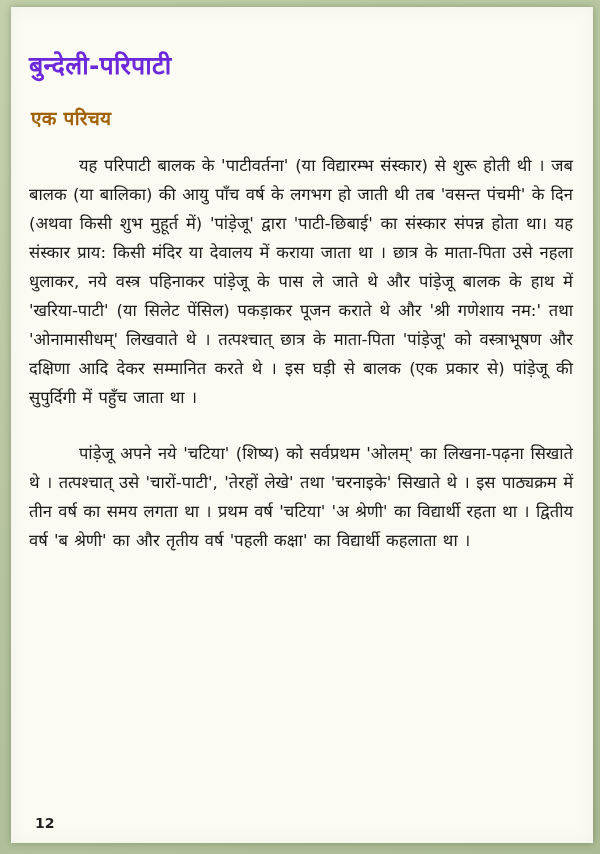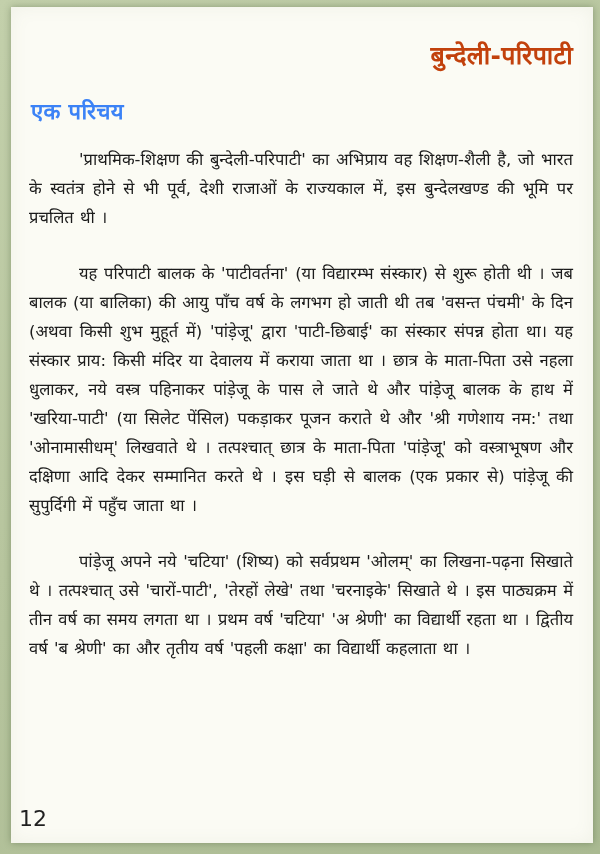--- a/index.html
+++ b/index.html
@@ -19,62 +19,62 @@
     top: 7px;
     left: 11px;
     right: 7px;
     bottom: 11px;
     background: #fbfbf4;
     box-shadow: 0 0 7px rgba(40,60,30,0.35), inset 0 0 18px rgba(120,130,90,0.08);
     padding: 14px 20px 14px 18px;
     overflow: hidden;
   }
   .title {
-    text-align: right;
+    text-align: left;
     font-size: 25px;
     font-weight: bold;
-    color: #c2410c;
+    color: #6d28d9;
     letter-spacing: 0.3px;
-    margin: 16px 0 24px 0;
+    margin: 26px 0 24px 0;
   }
   .section-heading {
-    font-size: 22px;
+    font-size: 19px;
     font-weight: bold;
-    color: #3b82f6;
+    color: #a16207;
     margin: 0 0 20px 2px;
     letter-spacing: 0.3px;
   }
   .para {
     font-size: 16.5px;
     line-height: 29px;
     color: #1b1b1b;
     text-align: justify;
     text-indent: 50px;
     margin-bottom: 27px;
     word-spacing: 1px;
   }
   .page-number {
     position: absolute;
-    left: 8px;
+    left: 24px;
     bottom: 12px;
-    font-size: 22px;
+    font-size: 14px;
     color: #1f1f1f;
+    font-weight: bold;
   }
 </style>
 </head>
 <body>
 
 <div class="scan-bg">
   <div class="page">
 
     <h1 class="title">बुन्देली-परिपाटी</h1>
 
     <h2 class="section-heading">एक परिचय</h2>
 
-    <p class="para">'प्राथमिक-शिक्षण की बुन्देली-परिपाटी' का अभिप्राय वह शिक्षण-शैली है, जो भारत के स्वतंत्र होने से भी पूर्व, देशी राजाओं के राज्यकाल में, इस बुन्देलखण्ड की भूमि पर प्रचलित थी ।</p>
 
 
     <p class="para">यह परिपाटी बालक के 'पाटीवर्तना' (या विद्यारम्भ संस्कार) से शुरू होती थी । जब बालक (या बालिका) की आयु पाँच वर्ष के लगभग हो जाती थी तब 'वसन्त पंचमी' के दिन (अथवा किसी शुभ मुहूर्त में) 'पांड़ेजू' द्वारा 'पाटी-छिबाई' का संस्कार संपन्न होता था। यह संस्कार प्राय: किसी मंदिर या देवालय में कराया जाता था । छात्र के माता-पिता उसे नहला धुलाकर, नये वस्त्र पहिनाकर पांड़ेजू के पास ले जाते थे और पांड़ेजू बालक के हाथ में 'खरिया-पाटी' (या सिलेट पेंसिल) पकड़ाकर पूजन कराते थे और 'श्री गणेशाय नम:' तथा 'ओनामासीधम्' लिखवाते थे । तत्पश्चात् छात्र के माता-पिता 'पांड़ेजू' को वस्त्राभूषण और दक्षिणा आदि देकर सम्मानित करते थे । इस घड़ी से बालक (एक प्रकार से) पांड़ेजू की सुपुर्दिगी में पहुँच जाता था ।</p>
 
     <p class="para">पांड़ेजू अपने नये 'चटिया' (शिष्य) को सर्वप्रथम 'ओलम्' का लिखना-पढ़ना सिखाते थे । तत्पश्चात् उसे 'चारों-पाटी', 'तेरहों लेखे' तथा 'चरनाइके' सिखाते थे । इस पाठ्यक्रम में तीन वर्ष का समय लगता था । प्रथम वर्ष 'चटिया' 'अ श्रेणी' का विद्यार्थी रहता था । द्वितीय वर्ष 'ब श्रेणी' का और तृतीय वर्ष 'पहली कक्षा' का विद्यार्थी कहलाता था ।</p>
 
     <div class="page-number">12</div>
 
   </div>
 </div>

